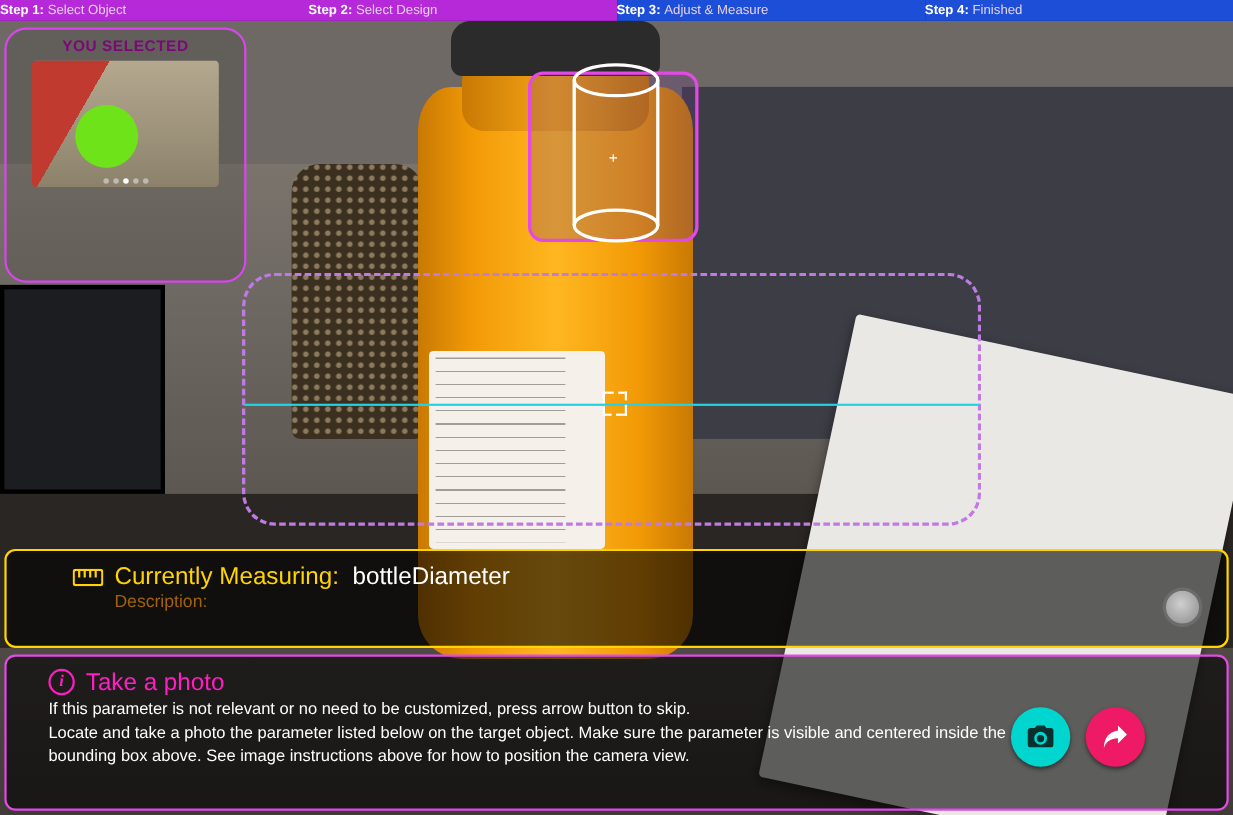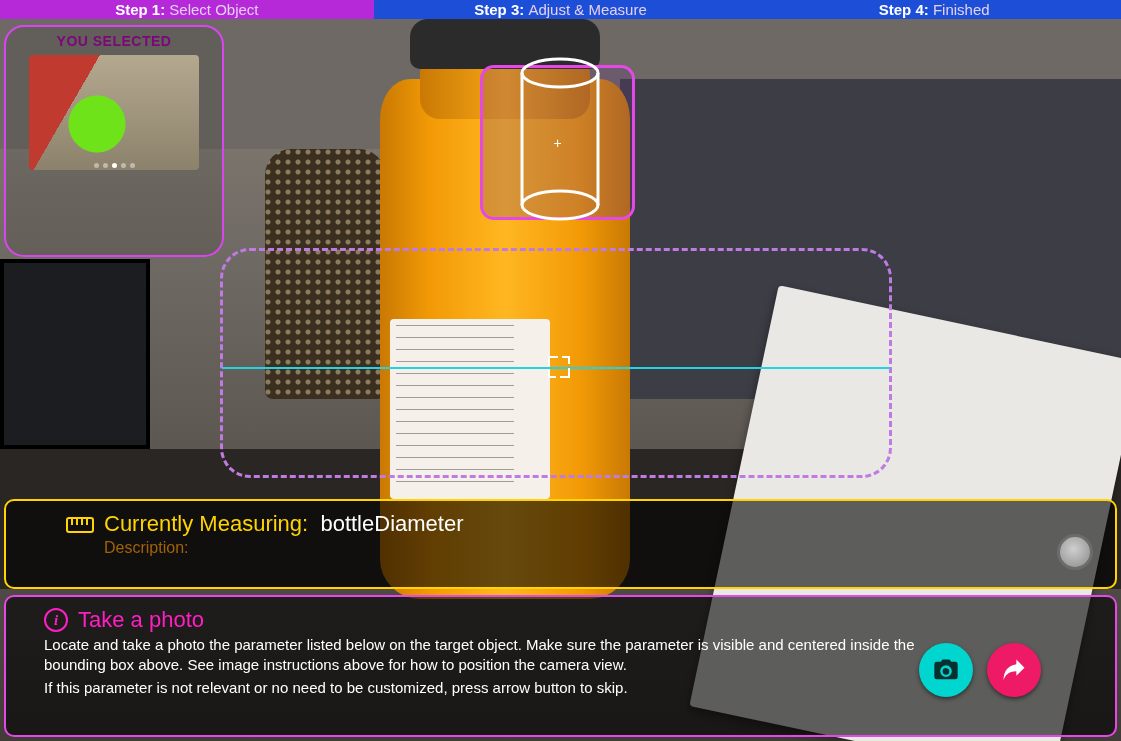--- a/index.html
+++ b/index.html
@@ -14,23 +14,22 @@
   }
 
   
   .stepbar {
     display: flex;
     height: 19px;
     width: 100%;
   }
   .step {
     flex: 1;
-    font-size: 15px;
+    font-size: 12px;
     line-height: 19px;
-    text-align: center;
     color: #e3d1ec;
   }
   .step b { font-weight: 600; color: #fff; }
   .step.active { background: #b629d8; }
   .step.inactive { background: #1d4ed8; }
 
   
   .viewport {
     position: absolute;
     top: 19px; left: 0; right: 0; bottom: 0;
@@ -150,20 +149,21 @@
   .btn-camera{ right:148px; bottom:44px; background:#00d6cf; }
   .btn-skip  { right:80px;  bottom:44px; background:#ef1a66; }
   .btn-camera svg, .btn-skip svg{ width:28px; height:28px; }
 
 </style>
 </head>
 <body>
 
 <div class="stepbar">
   <div class="step active"><b>Step 1:</b>&nbsp;<span>Select Object</span></div>
+  <div class="step active"><b>Step 2:</b>&nbsp;<span>Select Design</span></div>
   <div class="step inactive"><b>Step 3:</b>&nbsp;<span>Adjust &amp; Measure</span></div>
   <div class="step inactive"><b>Step 4:</b>&nbsp;<span>Finished</span></div>
 </div>
 
 <div class="viewport">
   <div class="scene">
     <div class="wall-top"></div>
     <div class="floor"></div>
     <div class="wall-dark"></div>
     <div class="monitor"></div>
@@ -223,22 +223,22 @@
     </div>
   </div>
 </div>
 <div class="rec-dot"></div>
 
 <div class="instruction">
   <h2>
     <span class="info-icon">i</span>
     <span>Take a photo</span>
   </h2>
+  <p>If this parameter is not relevant or no need to be customized, press arrow button to skip.</p>
   <p>Locate and take a photo the parameter listed below on the target object. Make sure the parameter is visible and centered inside the bounding box above. See image instructions above for how to position the camera view.</p>
-  <p>If this parameter is not relevant or no need to be customized, press arrow button to skip.</p>
 </div>
 
 <div class="action-btn btn-camera">
   <svg viewBox="0 0 24 24">
     <path fill="#07302f" d="M9 3l-1.5 2H4a2 2 0 0 0-2 2v11a2 2 0 0 0 2 2h16a2 2 0 0 0 2-2V7a2 2 0 0 0-2-2h-3.5L15 3H9zm3 5a5 5 0 1 1 0 10 5 5 0 0 1 0-10zm0 2.2A2.8 2.8 0 1 0 12 16a2.8 2.8 0 0 0 0-5.6z"></path>
   </svg>
 </div>
 <div class="action-btn btn-skip">
   <svg viewBox="0 0 24 24">
     <path fill="#fff" d="M14 3l7 7-7 7v-4C7 13 4 17 3 21c0-8 4-13 11-14V3z"></path>

